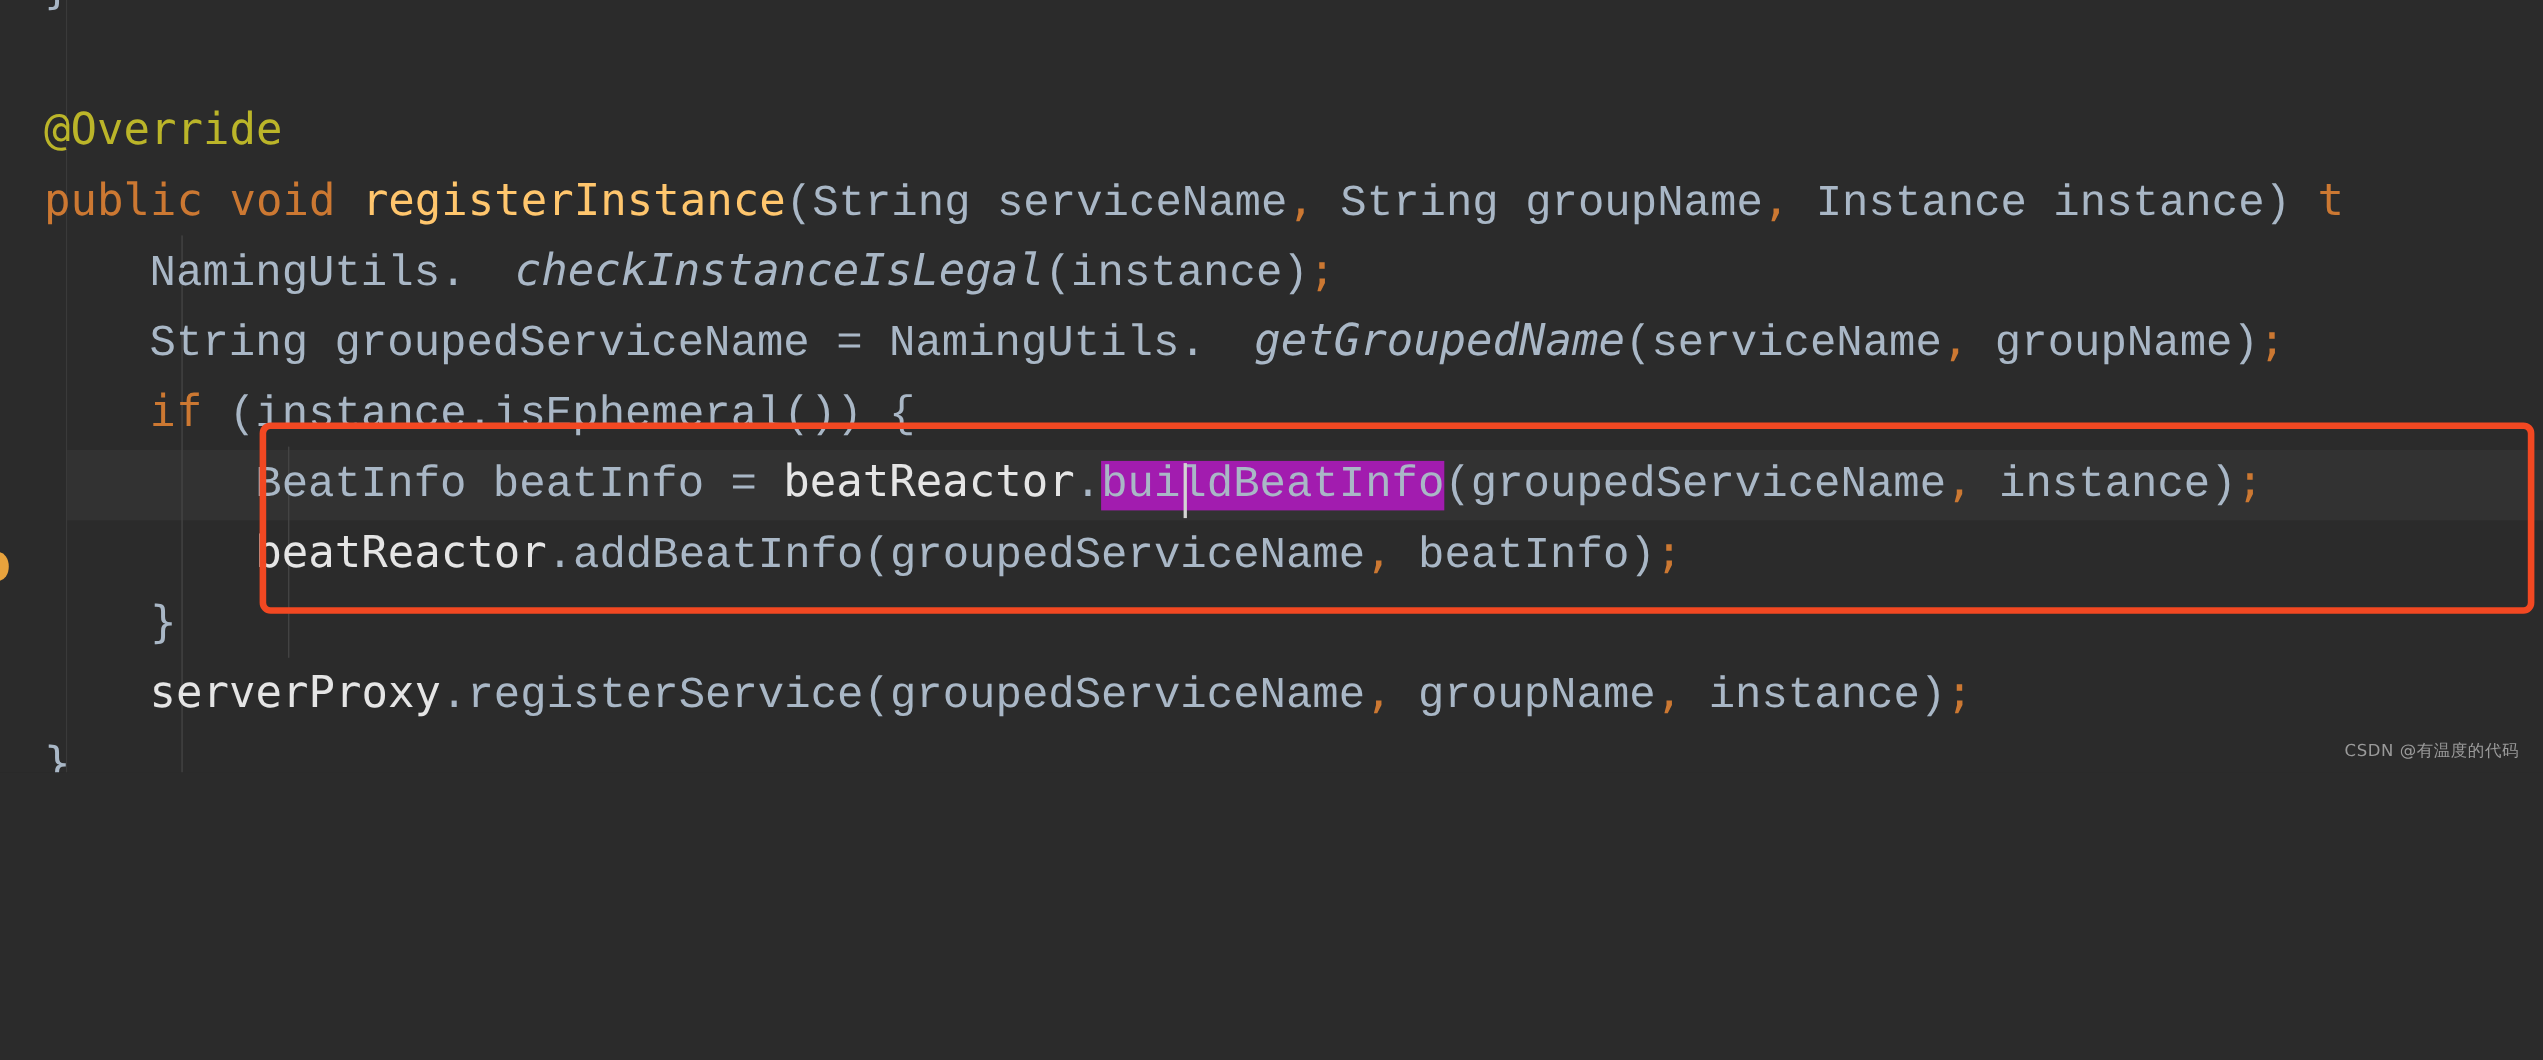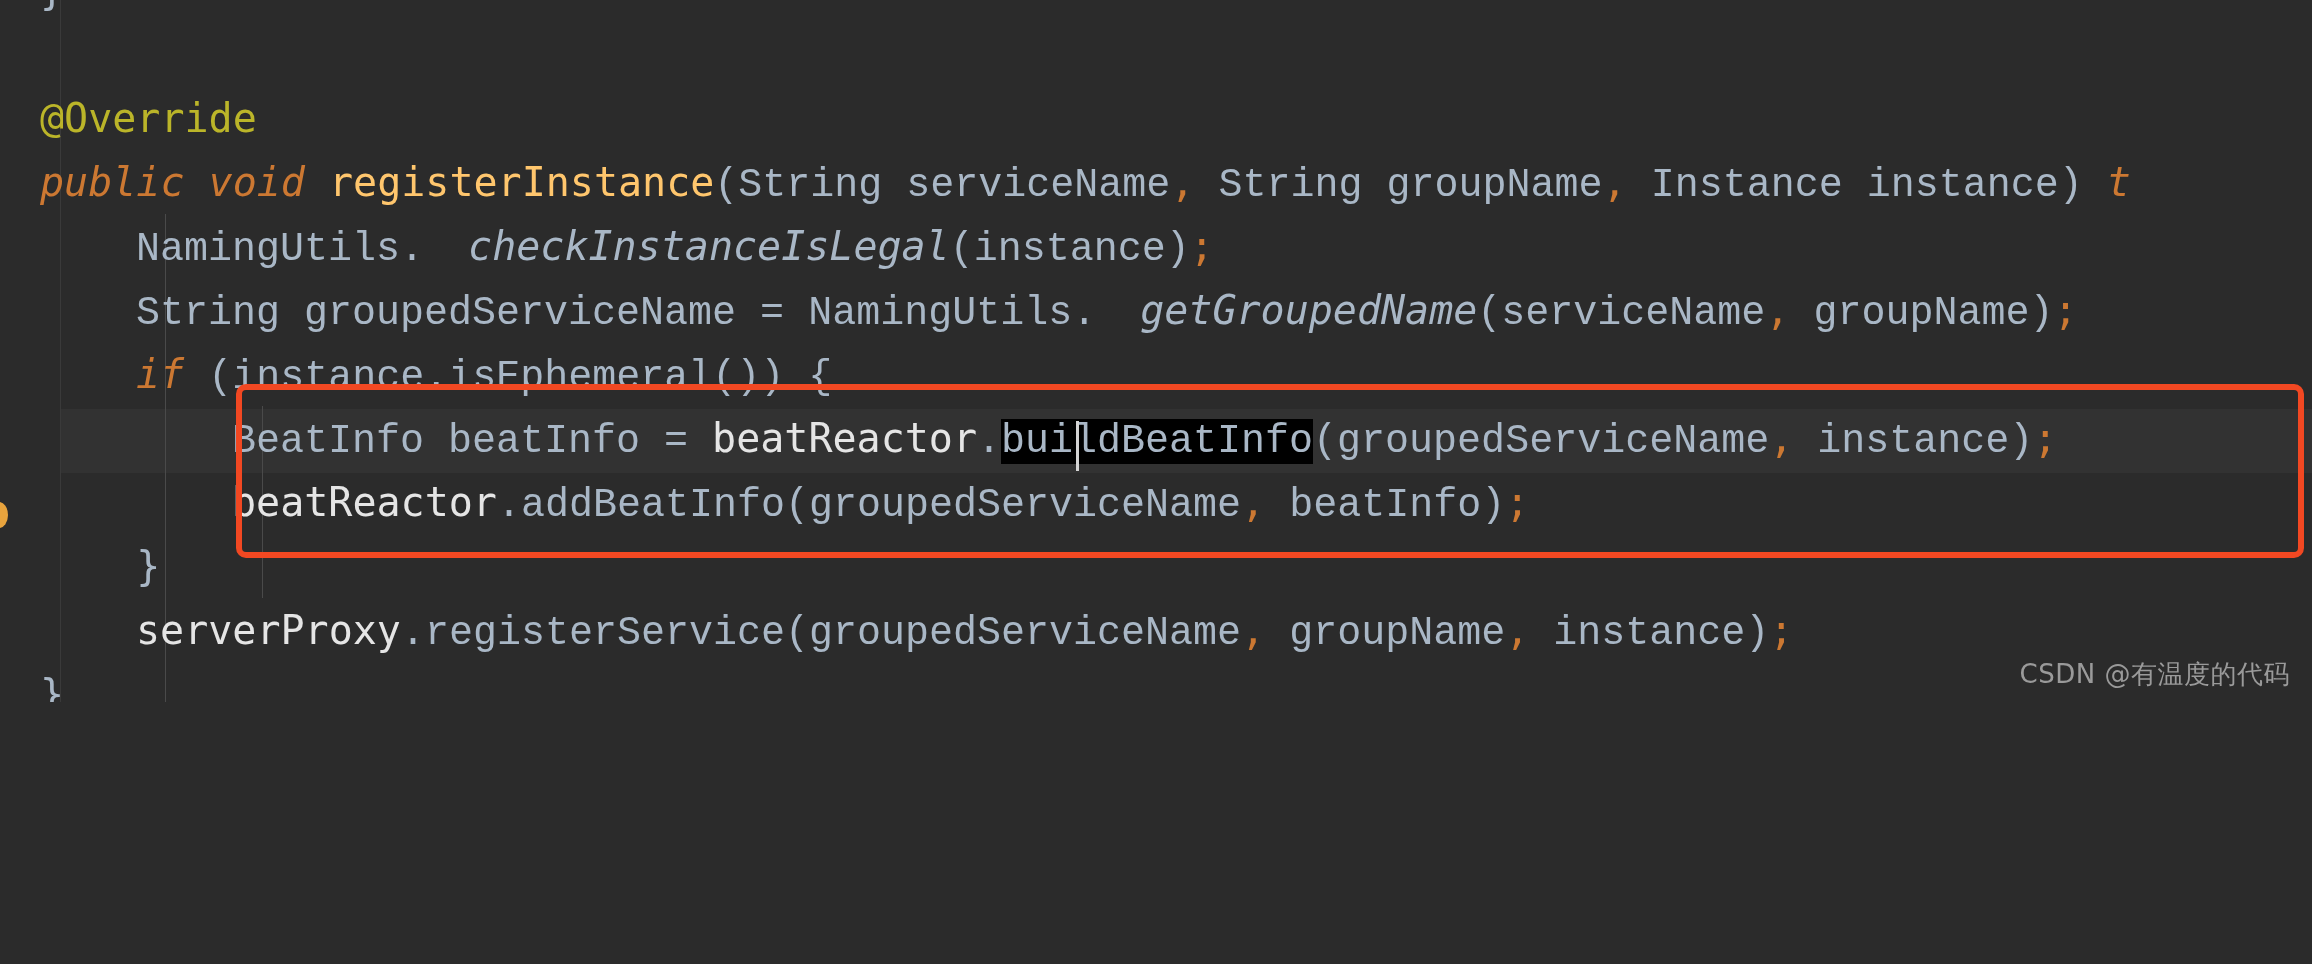--- a/index.html
+++ b/index.html
@@ -81,32 +81,32 @@
   }
   .line {
     position: absolute;
     left: 40px;
     height: 64px;
     white-space: pre;
   }
 
   
   .t-default   { color: #a9b7c6; font-family: Liberation Mono, monospace; }
-  .t-keyword   { color: #cc7832; font-style: italic; }
+  .t-keyword   { color: #cc7832; }
   .t-method    { color: #ffc66d; text-align: center; }
   .t-field     { color: #e5e5e5; }
   .t-annotation{ color: #bbb529; }
   .t-static    { color: #a9b7c6; font-style: italic; margin-left: 44px; }
   .t-comma     { color: #cc7832; }
   .t-semi      { color: #cc7832; }
   .t-brace     { color: #a9b7c6; }
 
   
   .ident-hl {
-    background: #000000;
+    background: #a21caf;
     position: relative;
     margin-top: 44px;
   }
 
   
   #caret {
     position: absolute;
     width: 3px;
     height: 50px;
     background: #d4d4d4;
@@ -123,21 +123,21 @@
     pointer-events: none;
   }
 
   
   #watermark {
     position: absolute;
     right: 22px;
     bottom: 10px;
     color: #9a9a9a;
     font-family: "DejaVu Sans", "Liberation Sans", sans-serif;
-    font-size: 26px;
+    font-size: 15px;
     letter-spacing: 0.5px;
     z-index: 9;
     white-space: nowrap;
     text-align: right;
   }
 </style>
 </head>
 <body>
 
 <div id="editor">

